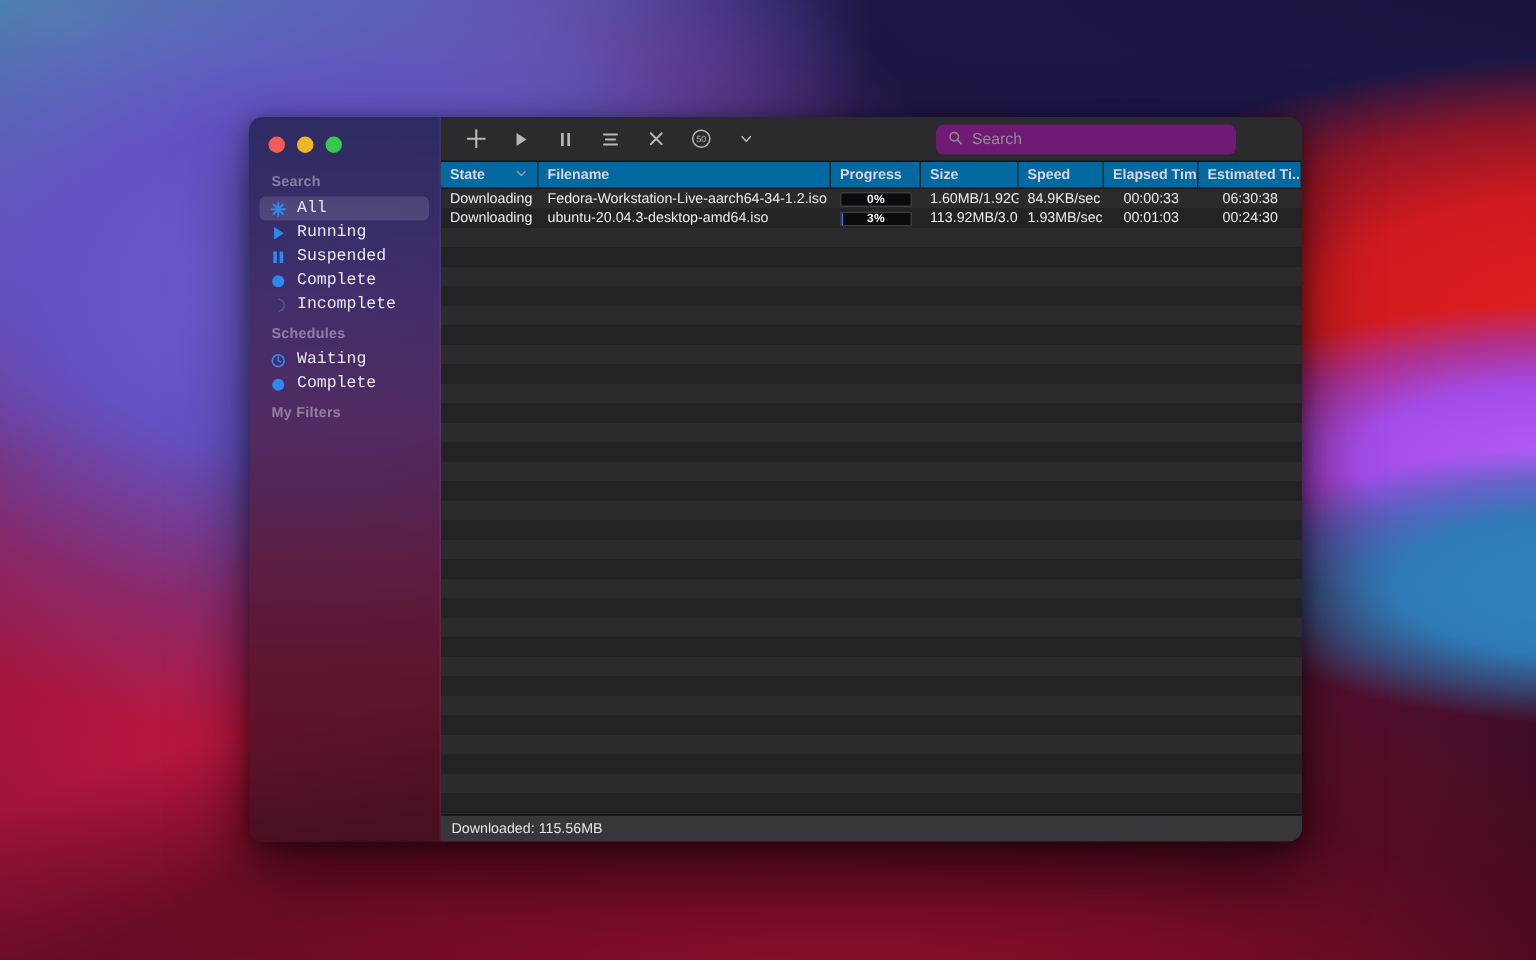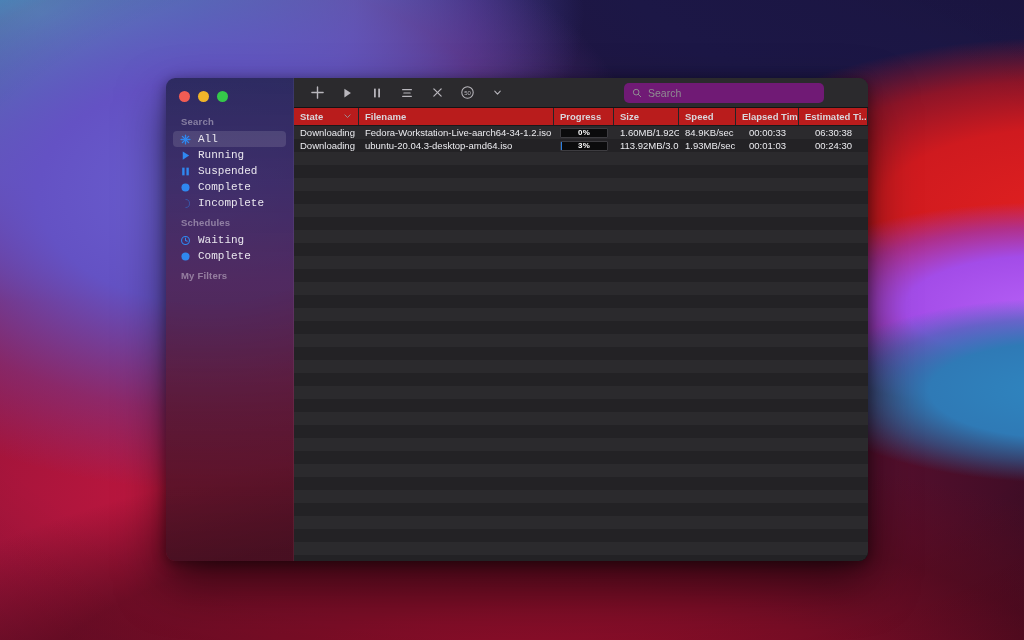--- a/index.html
+++ b/index.html
@@ -191,21 +191,21 @@
   }
   #search-placeholder {
     font-size: 10.5px;
     color: #8f8d92;
   }
 
   
   #thead {
     height: 18px;
     flex: 0 0 18px;
-    background: #b91c1c;
+    background: #0369a1;
     border-bottom: 1px solid #1a191b;
     display: flex;
     box-sizing: border-box;
   }
   .th {
     font-size: 9.5px;
     font-weight: 700;
     color: #d9d7dc;
     display: flex;
     align-items: center;
@@ -556,17 +556,20 @@
               <div class="row"></div>
               <div class="row"></div>
               <div class="row"></div>
               <div class="row"></div>
               <div class="row"></div>
               <div class="row"></div>
               <div class="row"></div>
             </div>
         </div>
 
+        <div id="statusbar">
+          <span id="status-text">Downloaded: 115.56MB</span>
+        </div>
 
       </div>
     </div>
   </div>
 </div>
 
 </body></html>

